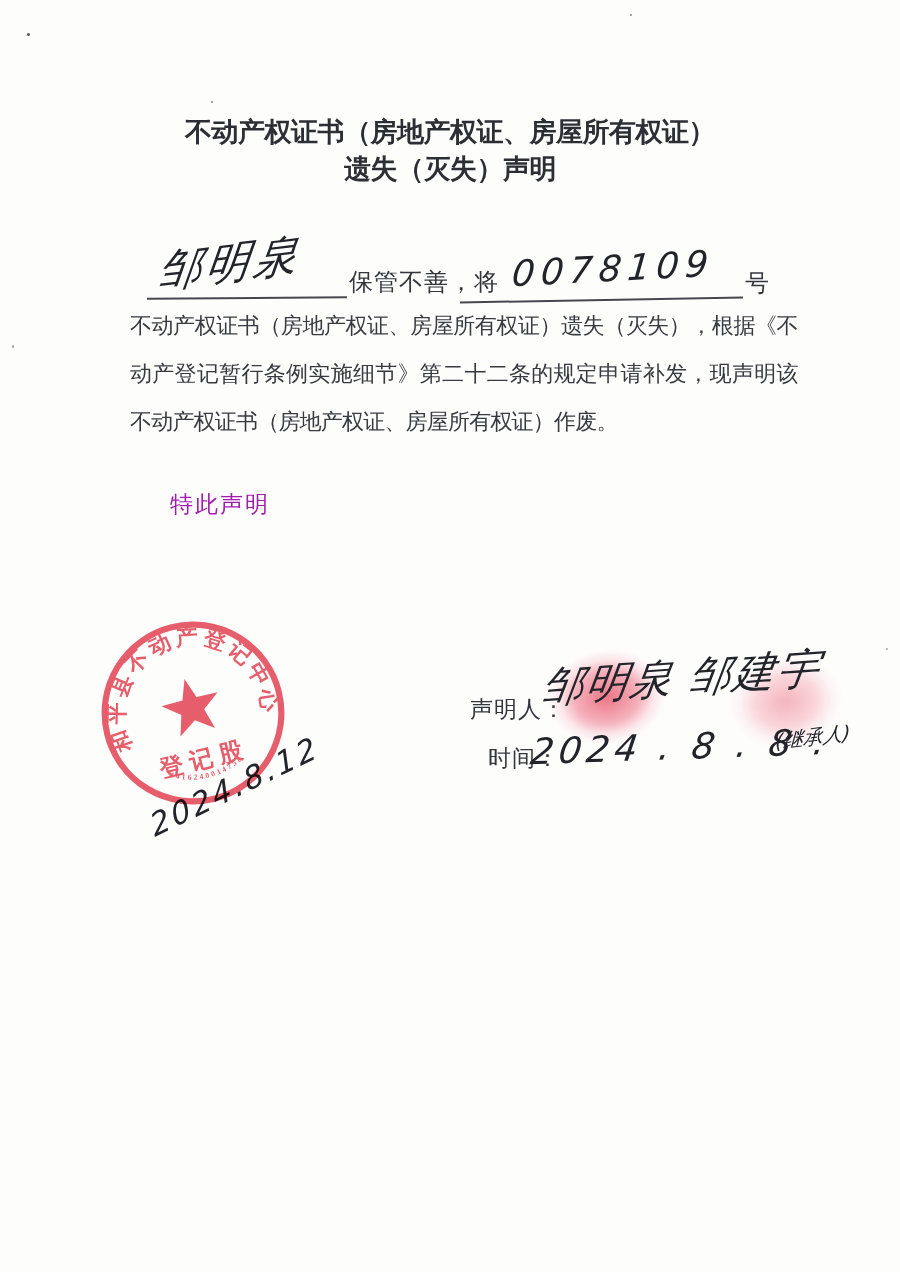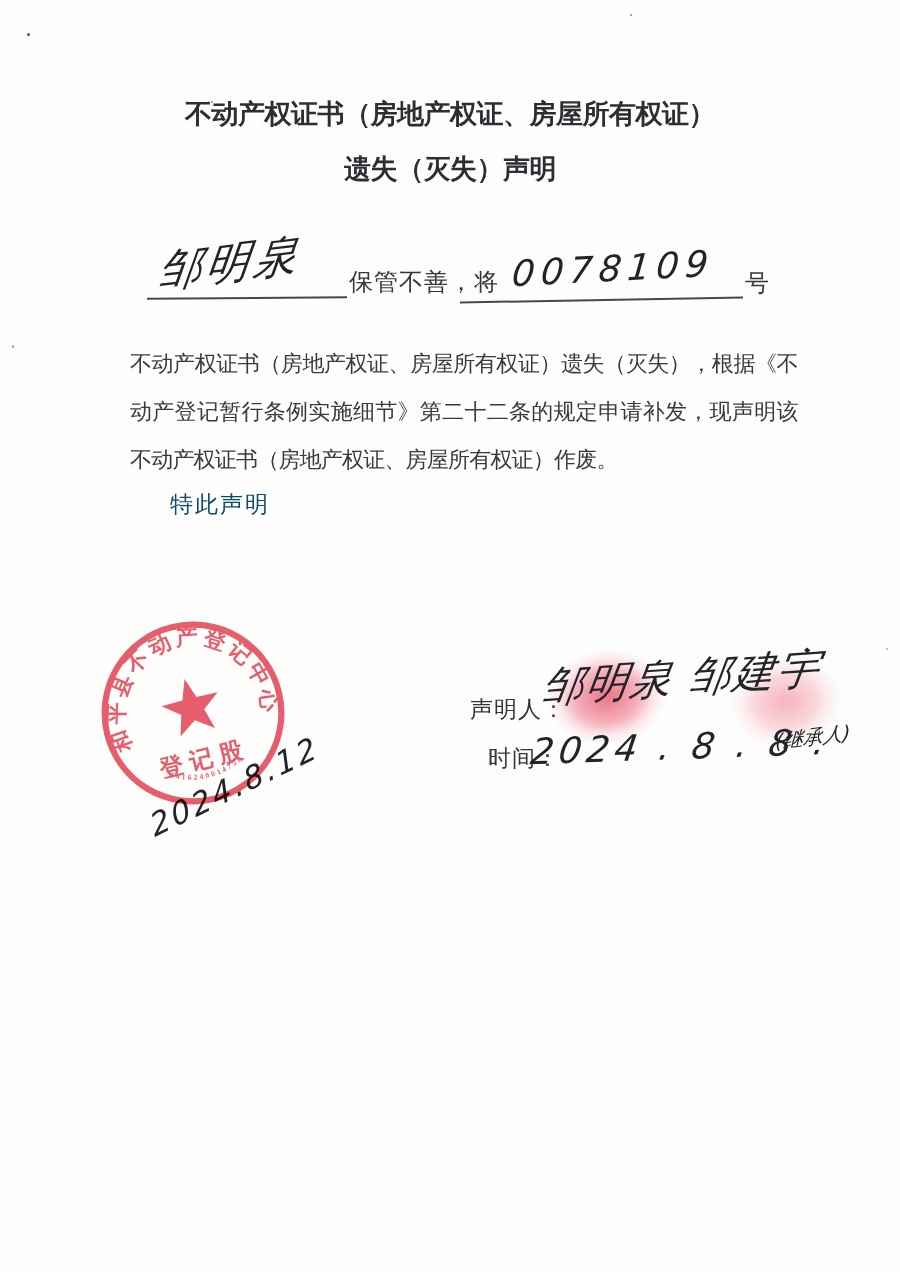--- a/index.html
+++ b/index.html
@@ -13,41 +13,40 @@
     color:#36373d;
   }
   
   .title{
     position:absolute;left:0;width:900px;
     text-align:center;
     font-size:27px;font-weight:600;
     letter-spacing:-0.5px;
     color:#2d2e34;margin:0;
   }
-  .t1{top:96px;}
+  .t1{top:114px;}
   .t2{top:151px;}
   .printed{
     position:absolute;
     font-size:24px;color:#35363c;
     white-space:nowrap;
   }
   .bodyline{
     position:absolute;left:130px;width:668px;
     font-size:22px;color:#393a40;
     letter-spacing:-0.5px;
     text-align:justify;text-align-last:justify;
     white-space:nowrap;
-    margin-top:38px;
   }
   .bl2{top:311px;}
   .bl3{top:359px;}
   .bl4{top:407px;text-align-last:left;letter-spacing:-0.8px;}
   .closing{
     position:absolute;left:170px;top:489px;
-    font-size:23px;letter-spacing:2px;color:#0c4a6e;
+    font-size:23px;letter-spacing:2px;color:#a21caf;
   }
   .lab{font-size:23px;letter-spacing:1px;}
   .declarant-label{left:470px;top:694px;}
   .time-label{left:488px;top:743px;font-family:Liberation Serif, serif;}
   .p1{left:349px;top:266px;letter-spacing:1px;}
   .p-suffix{left:745px;top:267px;}
   
   .uline{
     position:absolute;height:2px;background:#46474d;
   }

